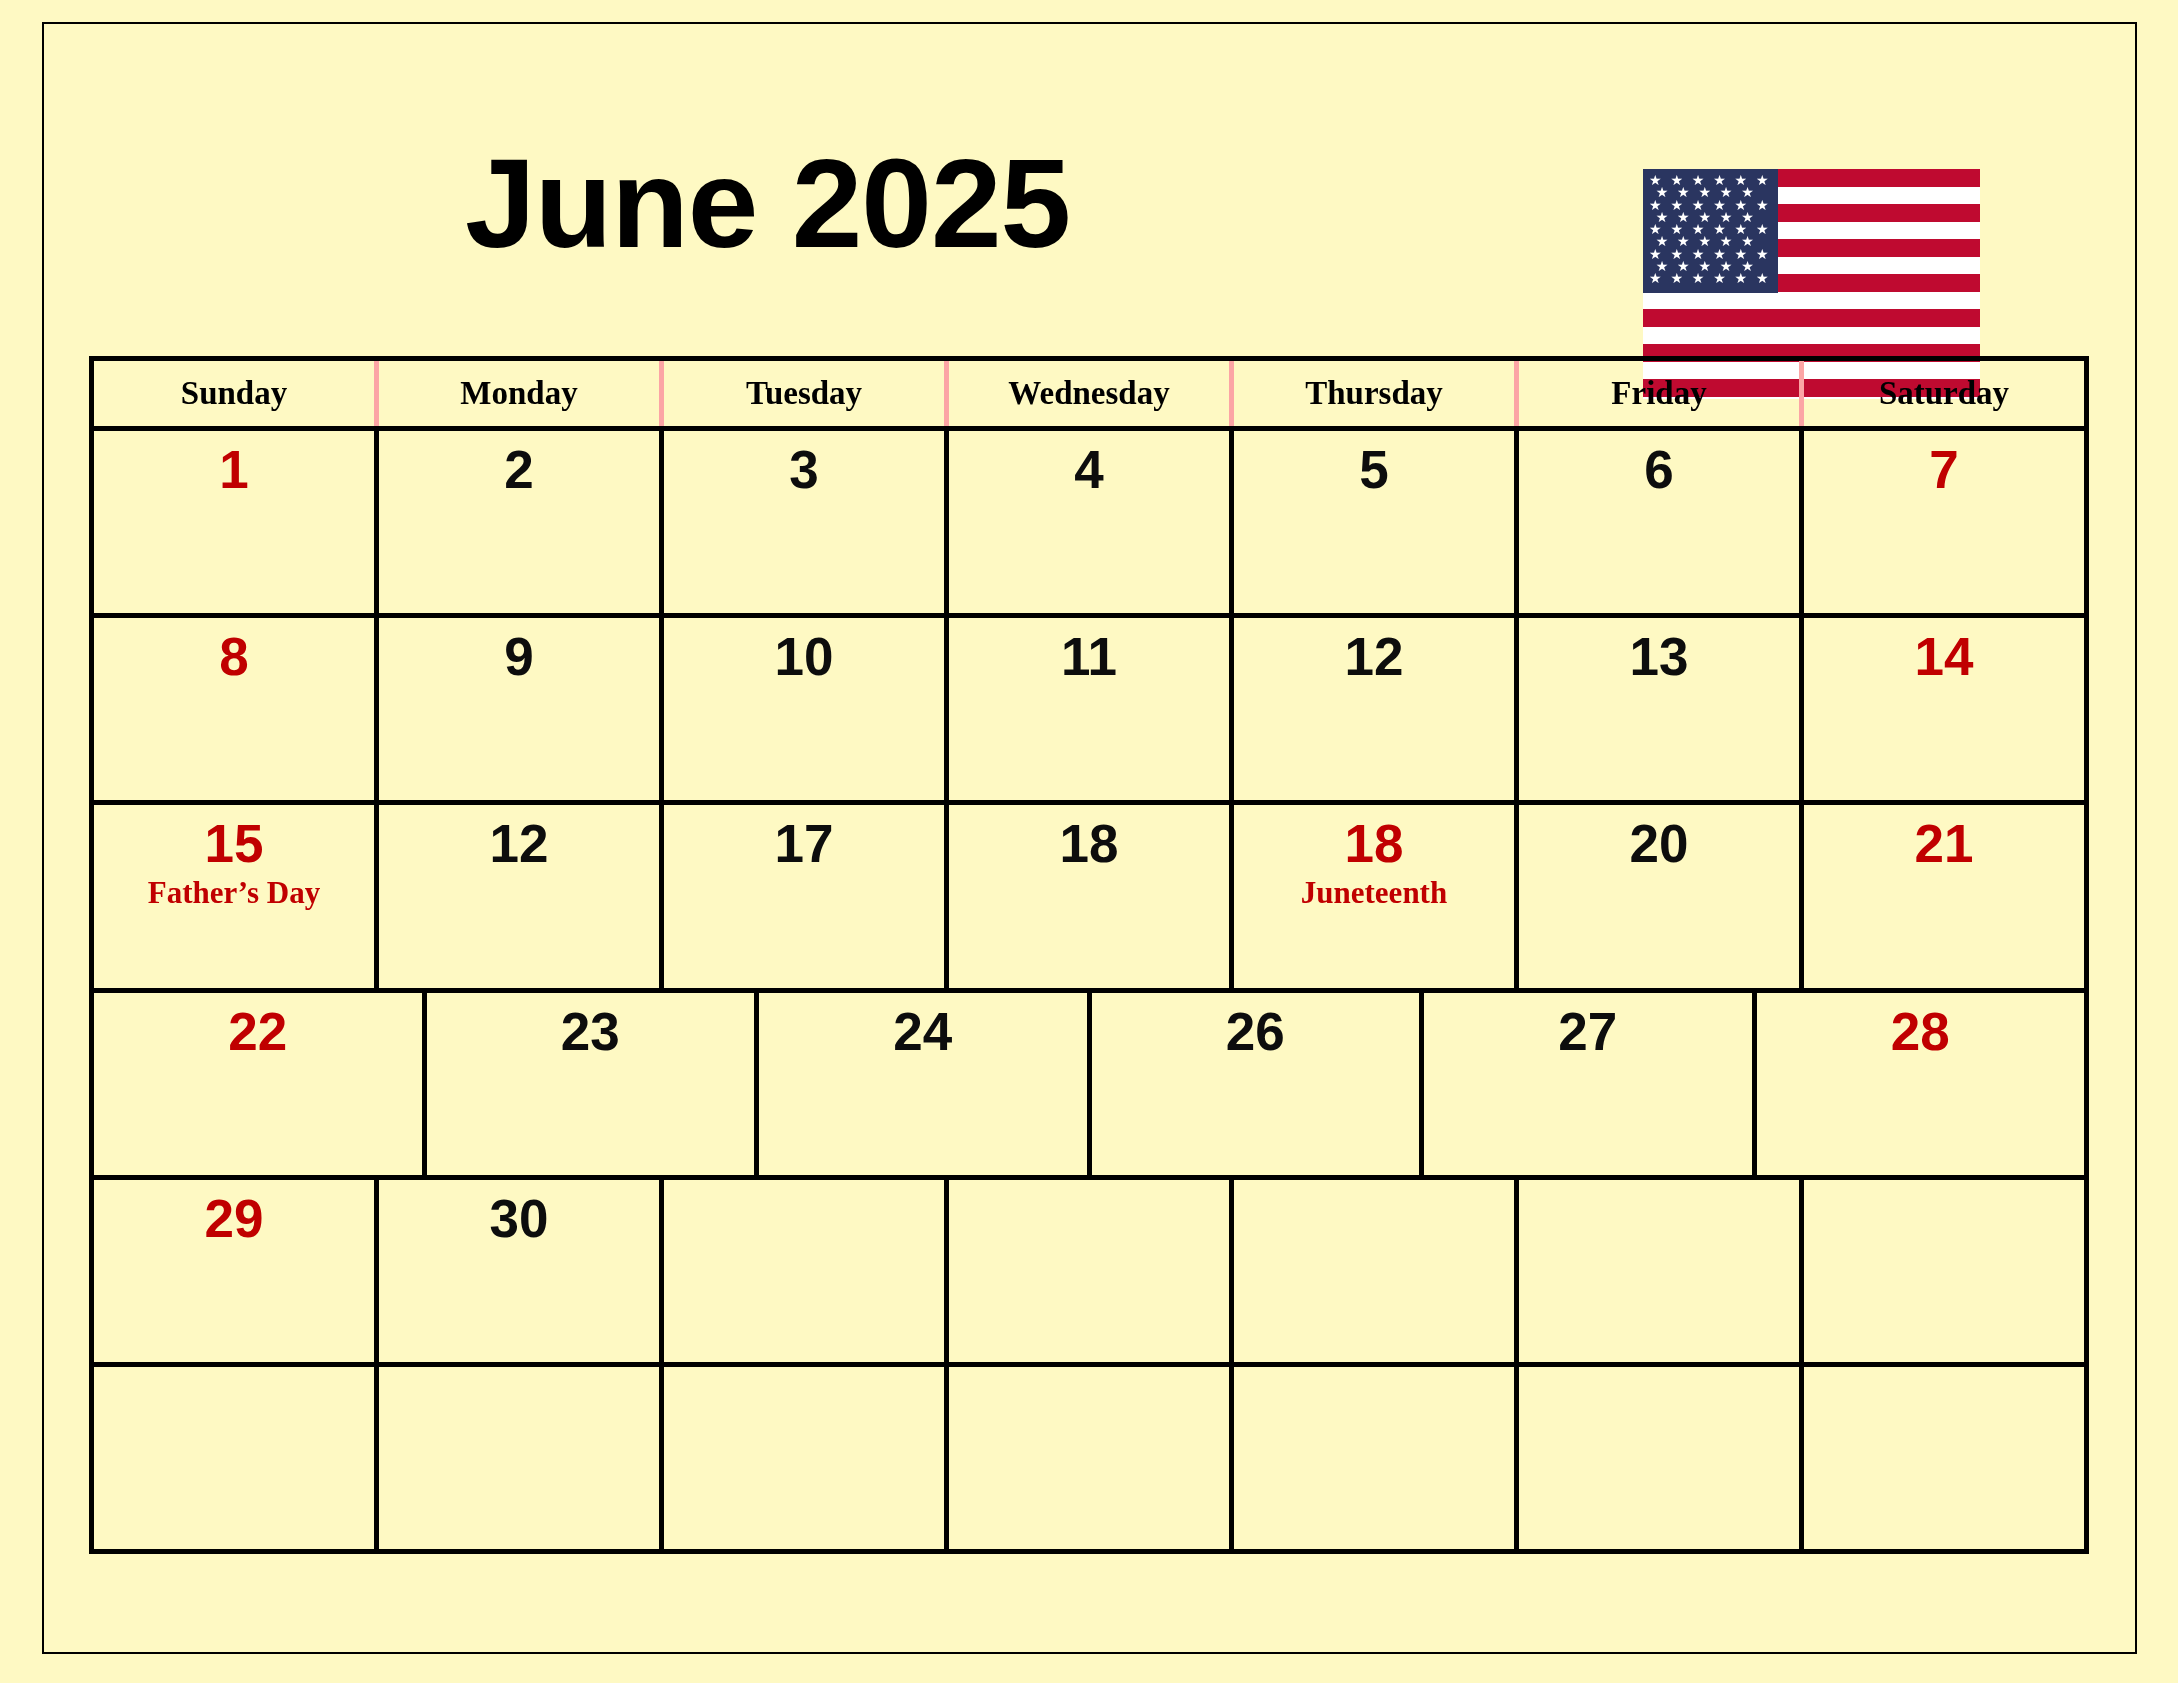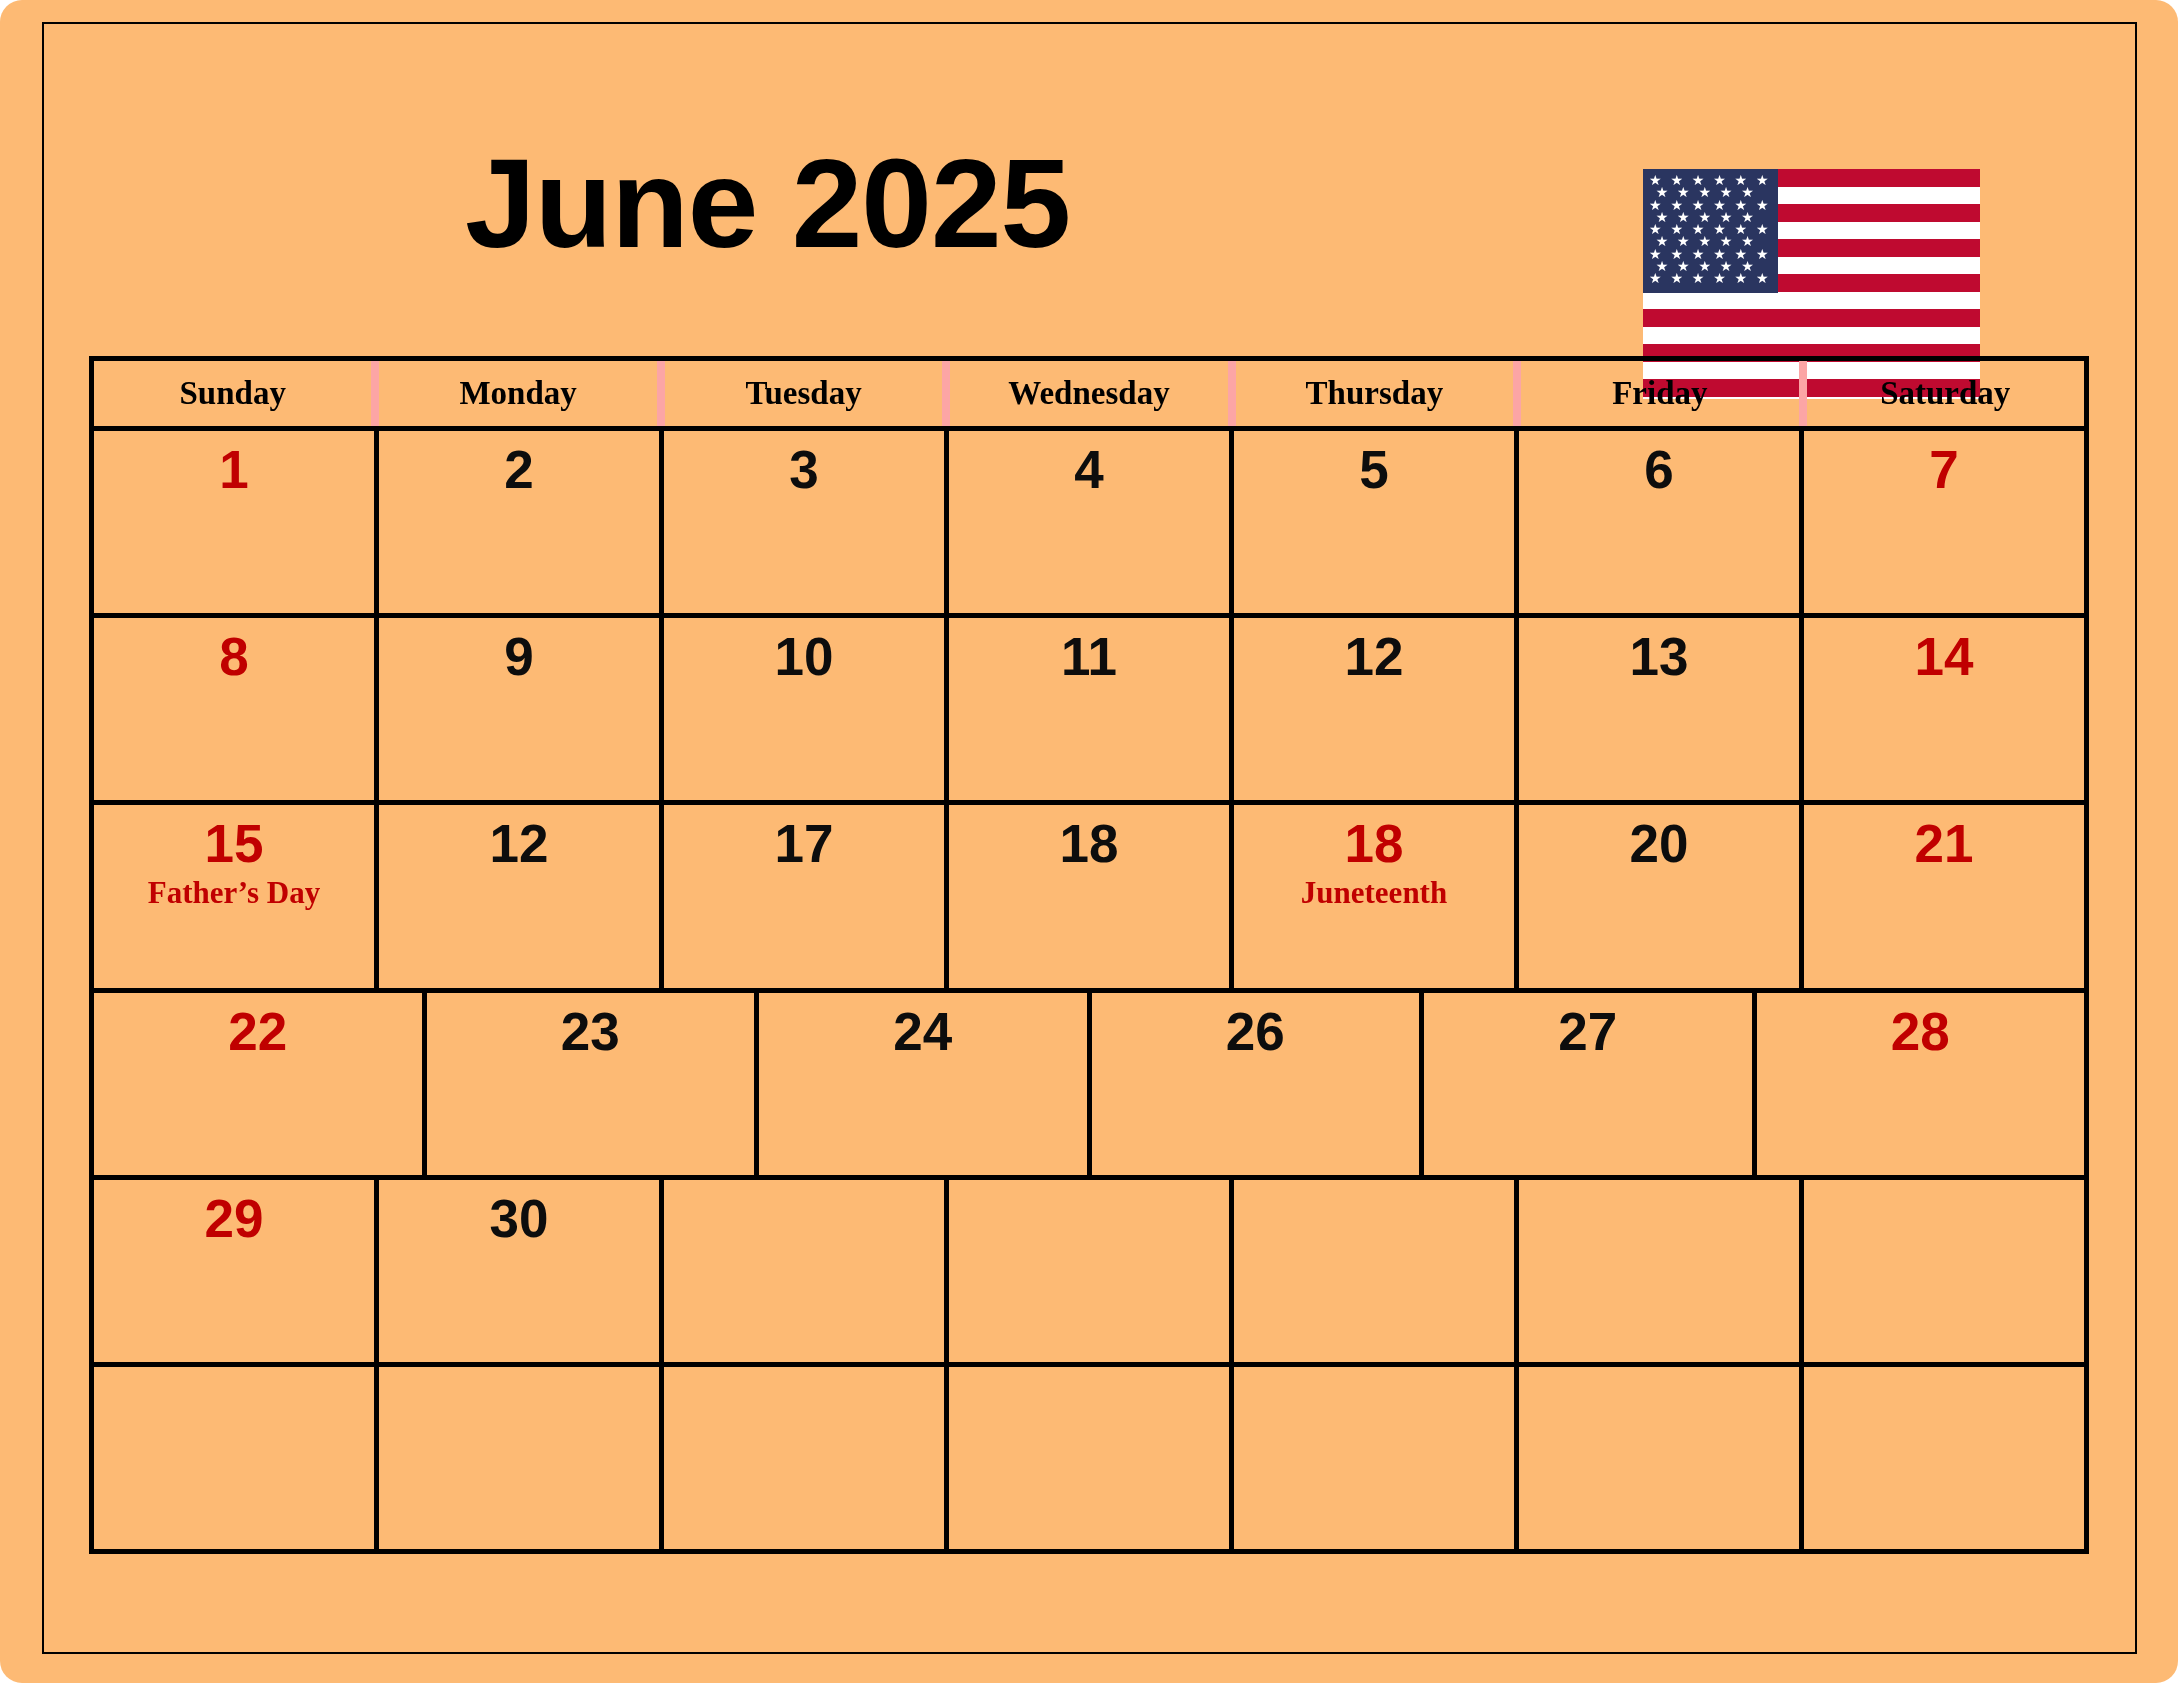--- a/index.html
+++ b/index.html
@@ -12,22 +12,21 @@
     height: 1683px;
     font-family: "Liberation Serif", serif;
     -webkit-font-smoothing: antialiased;
   }
 
   .page {
     position: relative;
     width: 2178px;
     height: 1683px;
     box-sizing: border-box;
-    background: #fdba74;
-    border-radius: 22px;
+    background: #fef9c3;
   }
 
   
   .page-frame {
     position: absolute;
     left: 42px;
     top: 22px;
     width: 2095px;
     height: 1632px;
     border: 2px solid #000000;
@@ -113,21 +112,21 @@
     flex-direction: column;
   }
 
   .dow-row {
     display: flex;
     height: 65px;
     border-bottom: 5px solid #000000;
   }
   .dow-cell {
     flex: 1 1 0;
-    border-right: 8px solid #fca5a5;
+    border-right: 5px solid #fca5a5;
     display: flex;
     align-items: center;
     justify-content: center;
     font-family: "Liberation Serif", serif;
     font-weight: bold;
     font-size: 33px;
     color: #000000;
     box-sizing: border-box;
   }
   .dow-cell:last-child { border-right: none; }

